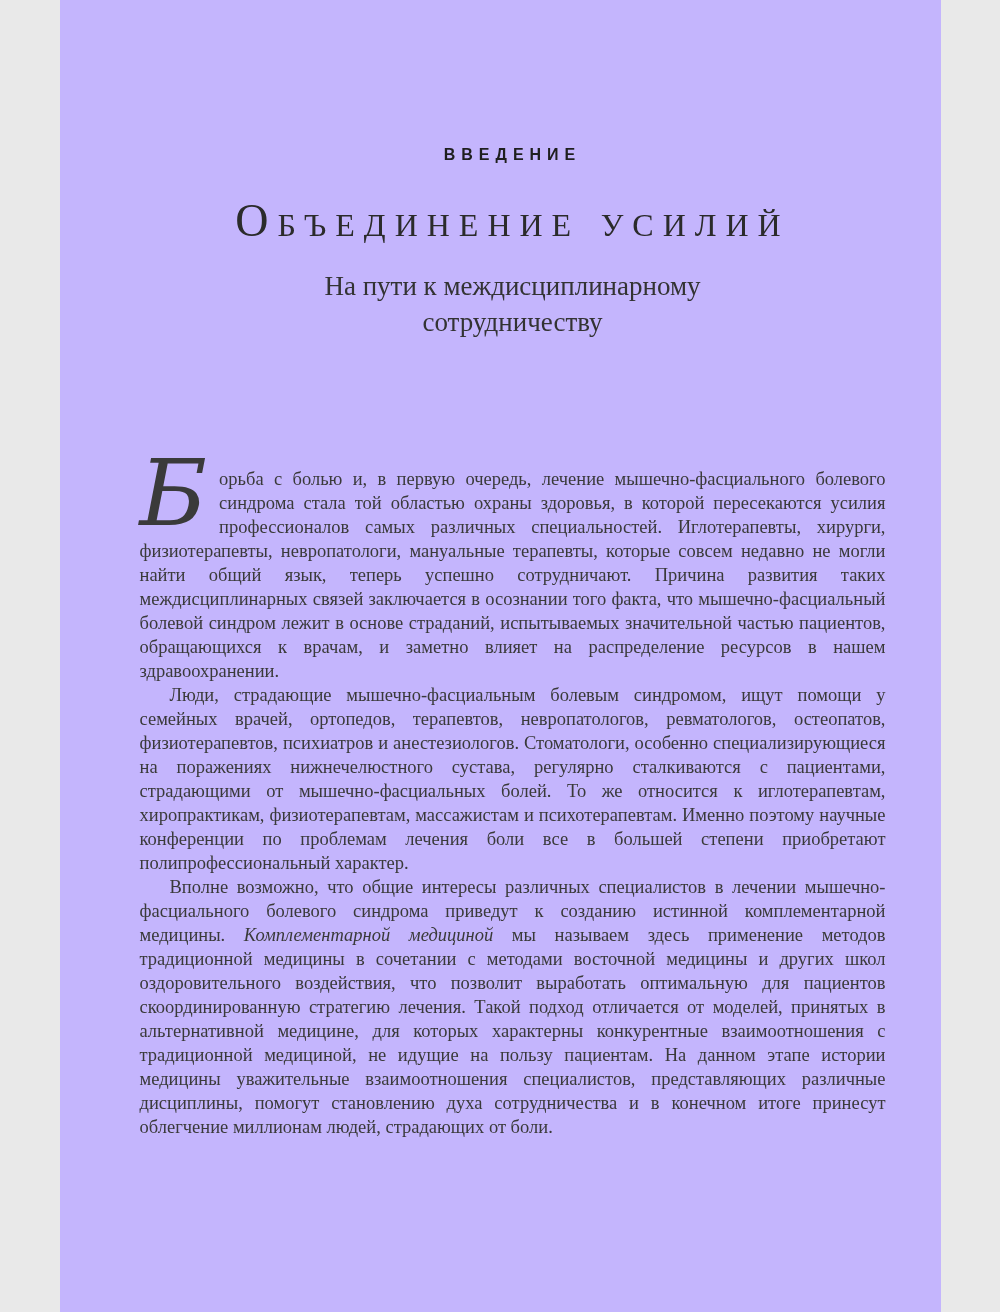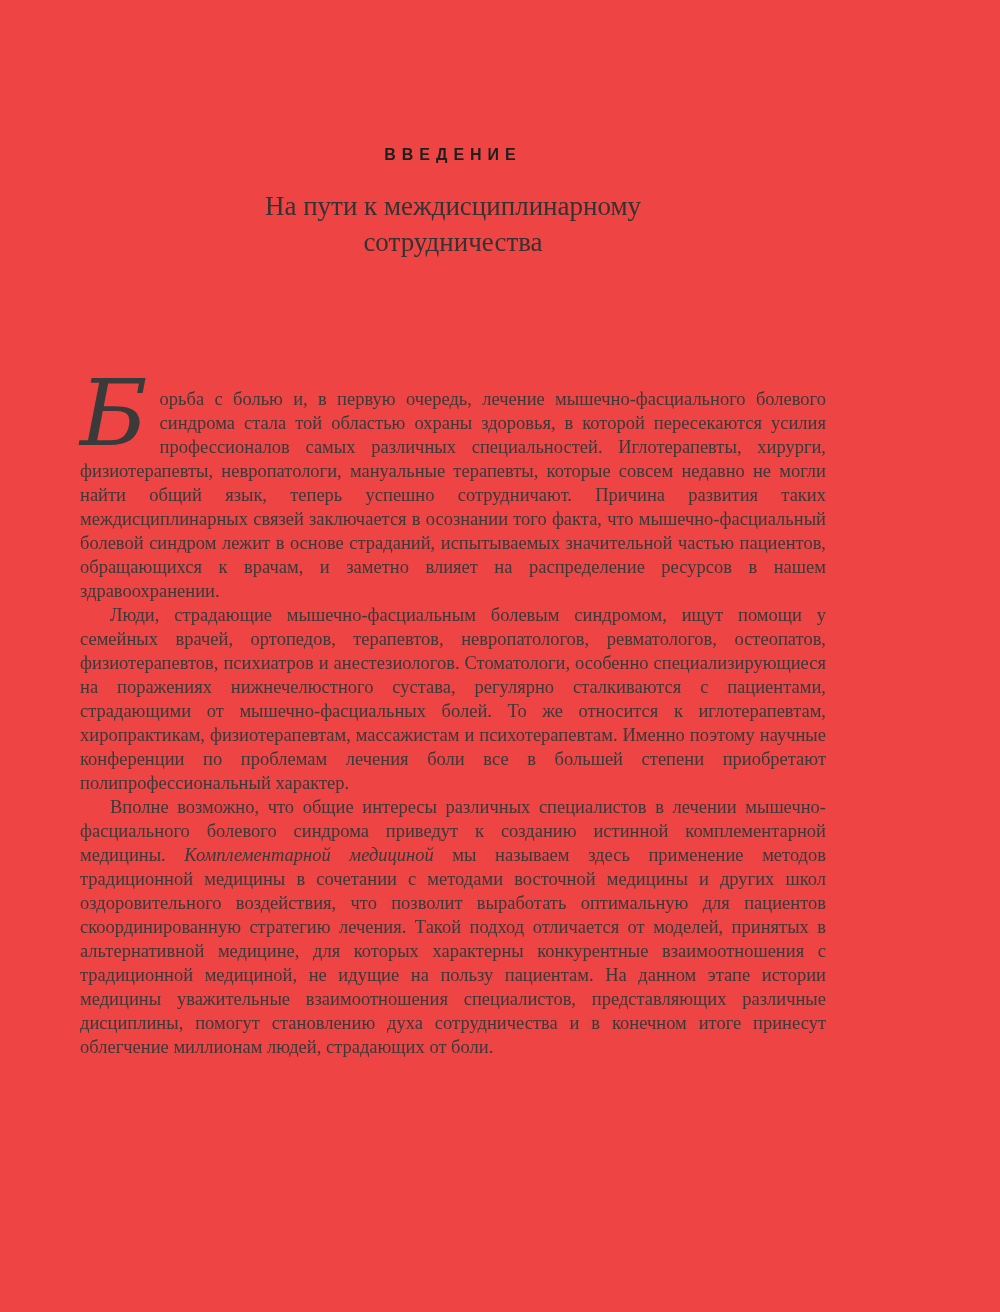--- a/index.html
+++ b/index.html
@@ -2,24 +2,24 @@
 <html lang="ru"><head>
 <meta charset="utf-8">
 <style>
   html, body {
     margin: 0;
     padding: 0;
     background: #e9e9e9;
   }
   .page {
     position: relative;
-    width: 1000px;
+    width: 881px;
     height: 1312px;
     margin: 0 auto;
-    background: #ef4444;
+    background: #c4b5fd;
     font-family: "Liberation Serif", serif;
     color: #3a3a3a;
     overflow: hidden;
     box-sizing: border-box;
   }
   .content {
     position: absolute;
     left: 80px;
     top: 0;
     width: 746px;
@@ -80,24 +80,25 @@
   }
 </style>
 </head>
 <body>
 
 <div class="page">
   <div class="content">
 
     <div class="kicker">ВВЕДЕНИЕ</div>
 
+    <h1 class="title">Объединение усилий</h1>
 
     <div class="subtitle">
       <span>На пути к междисциплинарному</span><br>
-      <span>сотрудничества</span>
+      <span>сотрудничеству</span>
     </div>
 
     <div class="bodytext">
 
       <p>
         <span class="dropcap">Б</span><span>орьба с болью и, в первую очередь, лечение мышечно-фасциального болевого синдрома стала той областью охраны здоровья, в которой пересекаются усилия профессионалов самых различных специальностей. Иглотерапевты, хирурги, физиотерапевты, невропатологи, мануальные терапевты, которые совсем недавно не могли найти общий язык, теперь успешно сотрудничают. Причина развития таких междисциплинарных связей заключается в осознании того факта, что мышечно-фасциальный болевой синдром лежит в основе страданий, испытываемых значительной частью пациентов, обращающихся к врачам, и заметно влияет на распределение ресурсов в нашем здравоохранении.</span>
       </p>
 
       <p class="indent">Люди, страдающие мышечно-фасциальным болевым синдромом, ищут помощи у семейных врачей, ортопедов, терапевтов, невропатологов, ревматологов, остеопатов, физиотерапевтов, психиатров и анестезиологов. Стоматологи, особенно специализирующиеся на поражениях нижнечелюстного сустава, регулярно сталкиваются с пациентами, страдающими от мышечно-фасциальных болей. То же относится к иглотерапевтам, хиропрактикам, физиотерапевтам, массажистам и психотерапевтам. Именно поэтому научные конференции по проблемам лечения боли все в большей степени приобретают полипрофессиональный характер.</p>
 

